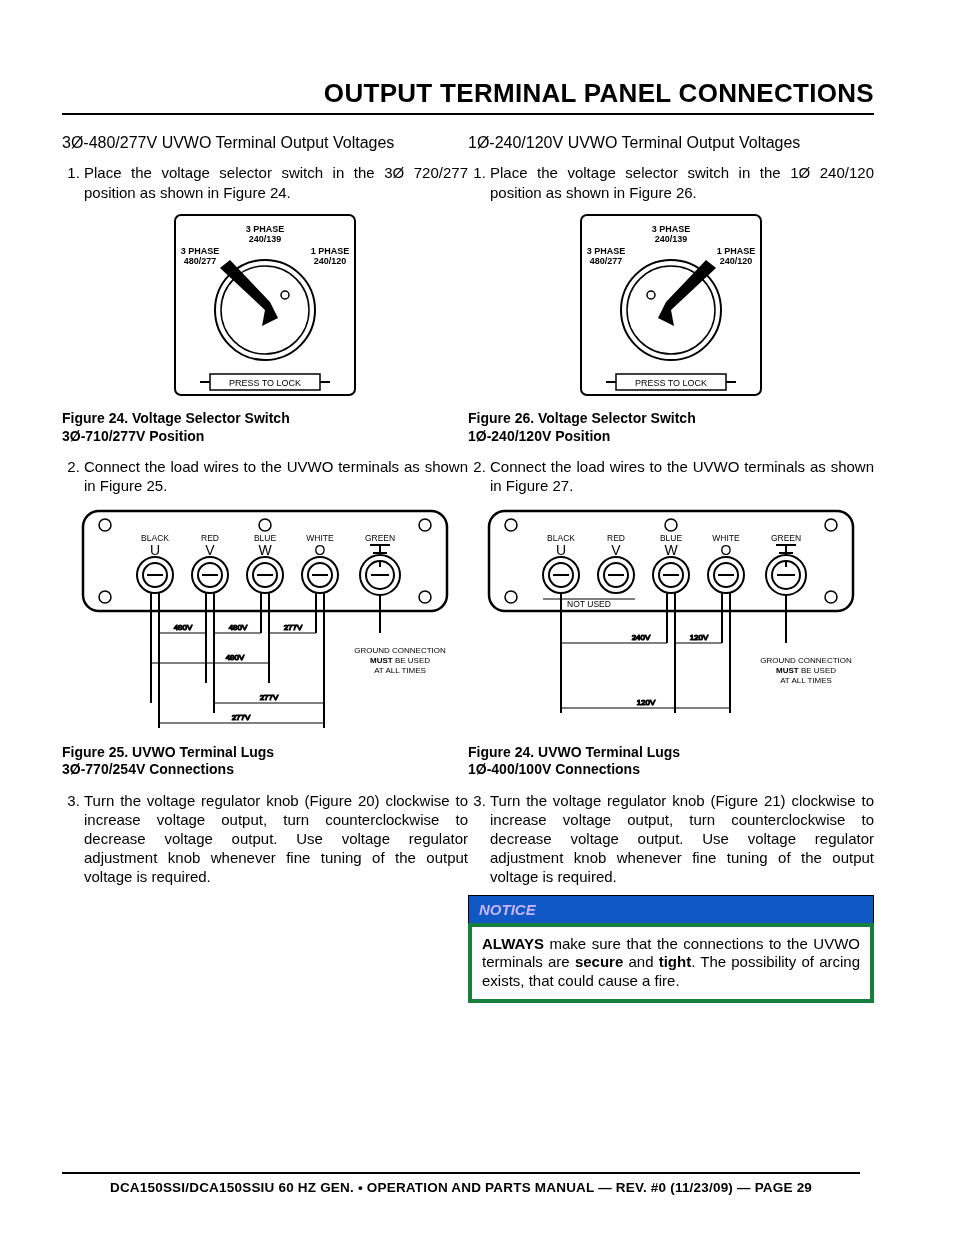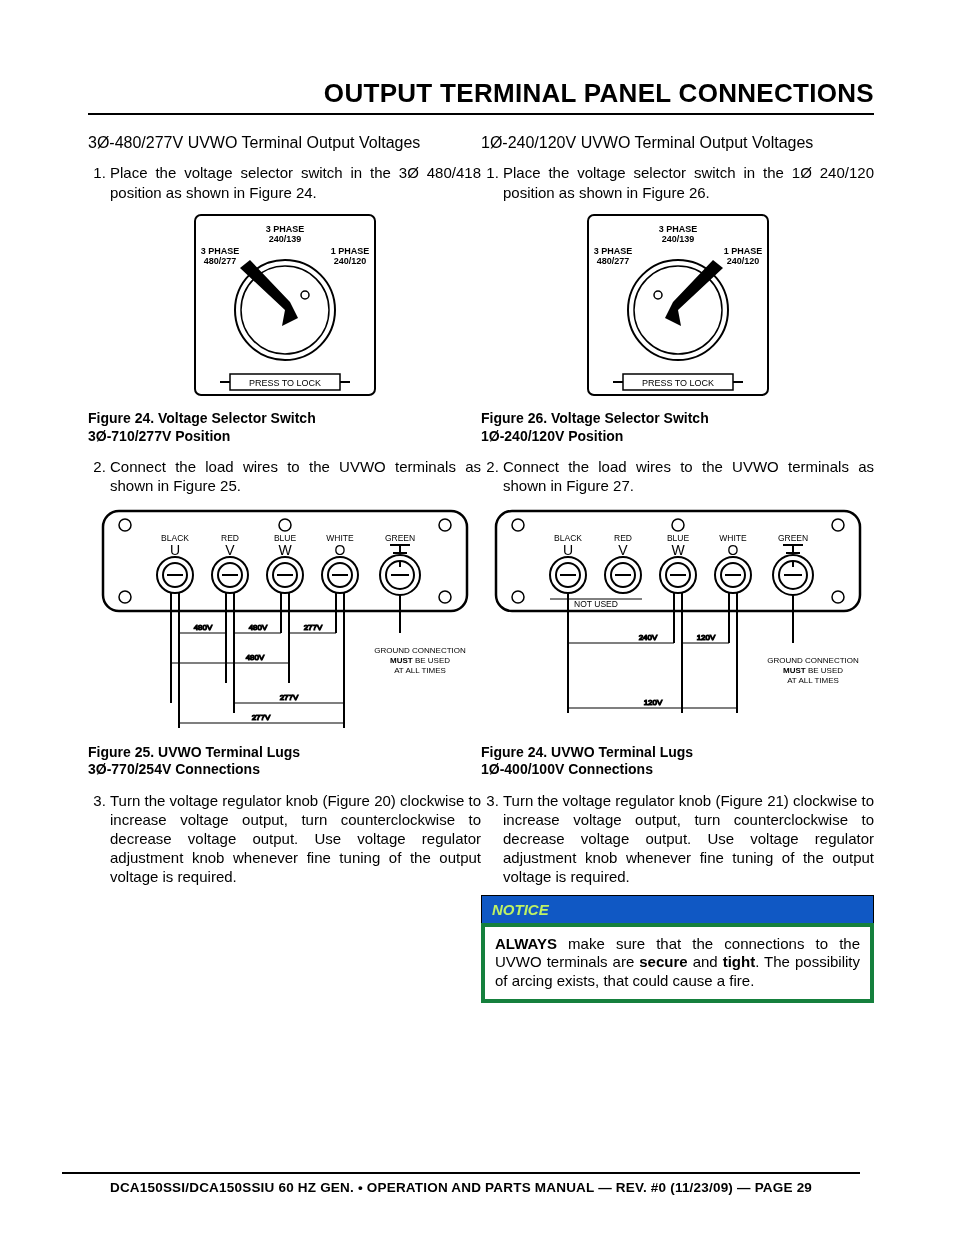--- a/index.html
+++ b/index.html
@@ -1,42 +1,42 @@
 <!DOCTYPE html>
 <html><head>
 <meta charset="utf-8">
 <style>
   html,body{margin:0;padding:0;background:#fff;font-family:Arial,Helvetica,sans-serif;color:#000}
-  .page{width:936px;height:1235px;box-sizing:border-box;padding:60px 62px 40px 88px;position:relative}
+  .page{width:936px;height:1235px;box-sizing:border-box;padding:60px 62px 40px 62px;position:relative}
   .title{text-align:right;font-weight:bold;font-size:26px;letter-spacing:.3px;border-bottom:2px solid #000;padding-bottom:4px;margin:18px 0 14px 0}
   .cols{display:flex;}
   .col{flex:1;font-size:15px;line-height:1.28}
   .subhead{font-size:16px;margin:4px 0 10px 0}
   ol{margin:0 0 8px 0;padding-left:22px}
   ol li{margin-bottom:6px;text-align:justify}
   .figcap{text-align:left;font-weight:bold;font-size:14px;margin:6px 0 12px 0;line-height:1.25}
   .switchbox{width:190px;margin:4px auto 6px auto}
   .termbox{width:380px;margin:6px auto 4px auto}
-  .notice-head{background:#1058c4;color:#bef264;font-style:italic;font-weight:bold;padding:4px 10px;border:1px solid #000;border-bottom:none}
+  .notice-head{background:#1058c4;color:#c4b5fd;font-style:italic;font-weight:bold;padding:4px 10px;border:1px solid #000;border-bottom:none}
   .notice-body{border:4px solid #15803d;padding:8px 10px;font-size:15px;line-height:1.25;text-align:justify}
   .footer{position:absolute;left:62px;right:76px;bottom:40px;border-top:2px solid #000;text-align:center;font-weight:bold;font-size:13.5px;padding-top:6px;letter-spacing:.2px}
   svg text{font-family:Arial,Helvetica,sans-serif}
 </style>
 </head>
 <body>
 
 <div class="page">
   <div class="title">OUTPUT TERMINAL PANEL CONNECTIONS</div>
 
   <div class="cols">
 
     <div class="col">
       <div class="subhead">3Ø-480/277V UVWO Terminal Output Voltages</div>
       <ol>
-        <li>Place the voltage selector switch in the 3Ø 480/418 position as shown in Figure 24.</li>
+        <li>Place the voltage selector switch in the 3Ø 720/277 position as shown in Figure 24.</li>
       </ol>
 
       <div class="switchbox">
         <svg viewBox="0 0 190 190">
           <rect x="5" y="5" width="180" height="180" rx="6" fill="#fff" stroke="#000" stroke-width="2"></rect>
           <text x="95" y="22" text-anchor="middle" font-size="9" font-weight="bold">3 PHASE</text>
           <text x="95" y="32" text-anchor="middle" font-size="9" font-weight="bold">240/139</text>
           <text x="30" y="44" text-anchor="middle" font-size="9" font-weight="bold">3 PHASE</text>
           <text x="30" y="54" text-anchor="middle" font-size="9" font-weight="bold">480/277</text>
           <text x="160" y="44" text-anchor="middle" font-size="9" font-weight="bold">1 PHASE</text>

